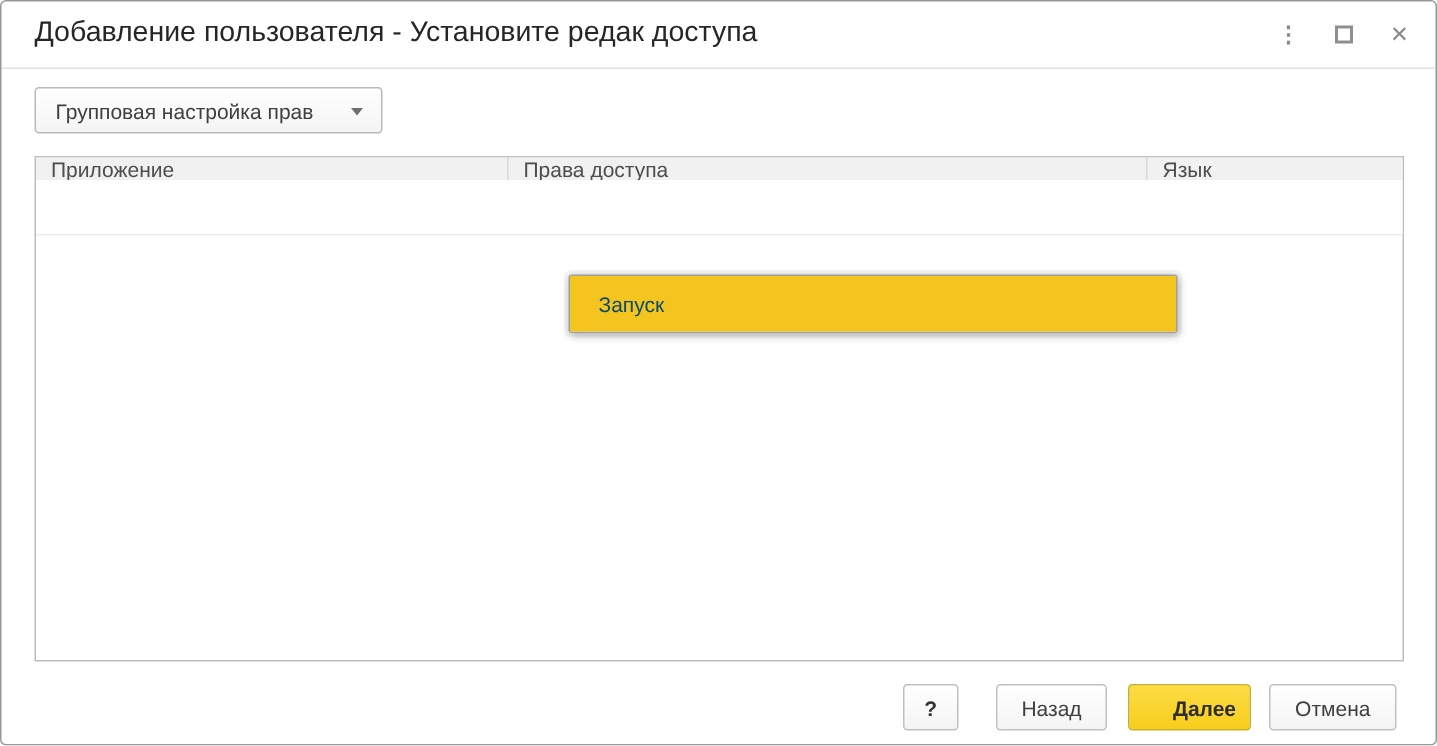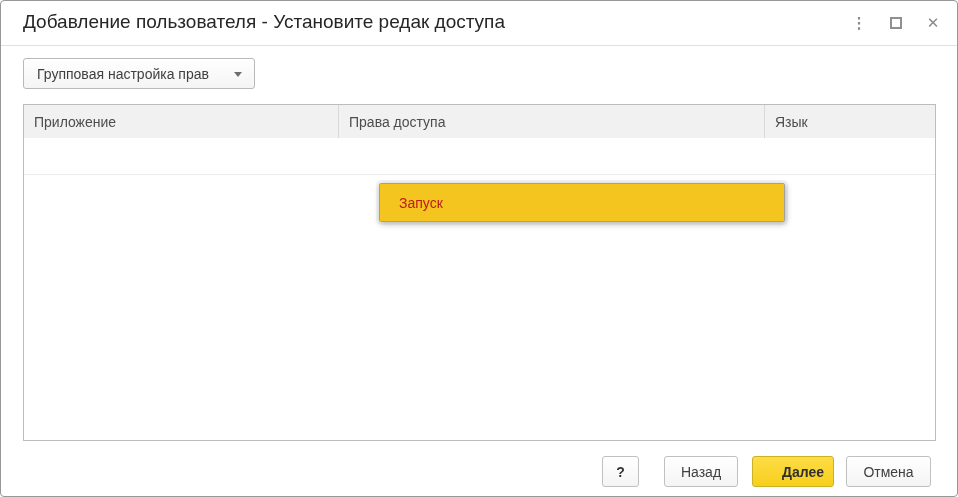--- a/index.html
+++ b/index.html
@@ -53,21 +53,21 @@
     width: 0; height: 0; display: inline-block;
     border-left: 4px solid transparent; border-right: 4px solid transparent;
     border-top: 5px solid #6e6e6e; margin-top: 2px;
   }
 
   
   .grid {
     position: absolute; left: 22px; top: 103px; width: 913px; height: 337px;
     border: 1px solid #bdbdbd; background: #fff;
   }
-  .grid-header { display: flex; height: 33px; background: #f1f1f1; }
+  .grid-header { display: flex; height: 15px; background: #f1f1f1; }
   .hcell {
     font-size: 14px; color: #4d4d4d;
     display: flex; align-items: center; padding-left: 10px;
     border-right: 1px solid #d8d8d8;
   }
   .hcell:last-child { border-right: none; }
   .col-app  { width: 315px; }
   .col-rights { width: 426px; }
   .col-lang { width: 170px; flex: 1; }
 
@@ -106,21 +106,21 @@
 
   
   .dropdown {
     position: absolute; left: 378px; top: 182px; width: 406px;
     background: #fff; border: 1px solid #a0a0a0; border-radius: 2px;
     box-shadow: 1px 2px 6px rgba(0,0,0,0.28), 0 0 0 3px rgba(0,0,0,0.04);
     z-index: 10;
   }
   .dropdown-item {
     height: 37px; display: flex; align-items: center; padding-left: 19px;
-    font-size: 14px; color: #b91c1c; cursor: pointer; background: #fff; text-align: right;
+    font-size: 14px; color: #0c4a6e; cursor: pointer; background: #fff; text-align: right;
   }
   .dropdown-item.selected { background: #f5c51f; }
 
   
   .footer-btn {
     position: absolute; top: 455px; height: 31px;
     display: flex; align-items: center; justify-content: center;
     background: linear-gradient(#ffffff, #f4f4f4);
     border: 1px solid #c0c0c0; border-radius: 3px;
     font-size: 14px; color: #3f3f3f; cursor: pointer;

